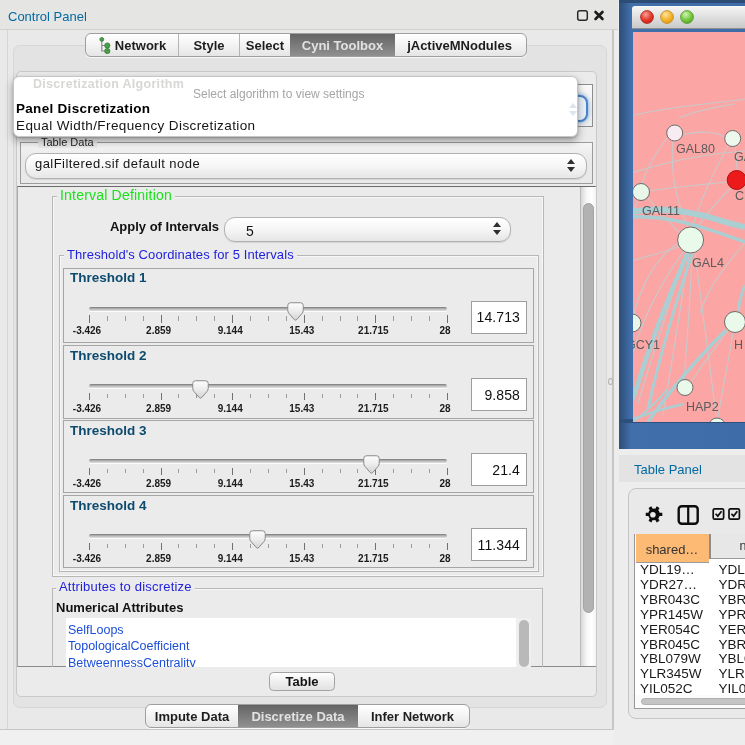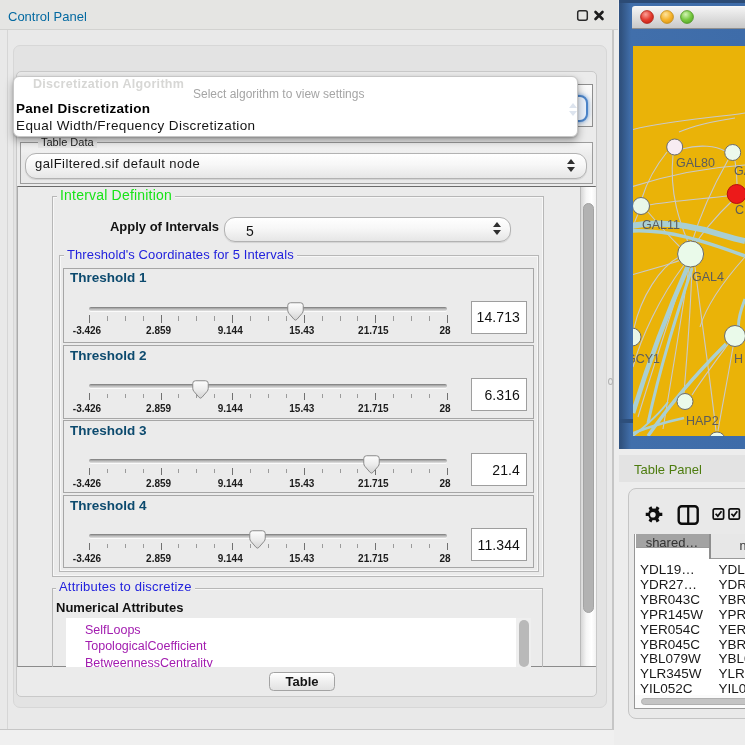--- a/index.html
+++ b/index.html
@@ -40,20 +40,32 @@
 <div class="abs" style="left:0;top:0;width:618px;height:30px;background:#e5e5e3;border-bottom:1px solid #d2d2d0;box-sizing:border-box"></div>
 <div class="lbl" style="left:8px;top:9px;font-size:13px;color:#0369a1">Control Panel</div>
 <svg class="abs" style="left:575px;top:9px" width="32" height="14" viewBox="0 0 32 14">
 <rect x="2.7" y="1.7" width="9.6" height="9.6" rx="2" fill="none" stroke="#2a2a2a" stroke-width="1.5"></rect>
 <path d="M20.5 3 L27.5 10 M27.5 3 L20.5 10" stroke="#1c1c1c" stroke-width="2.6" stroke-linecap="round"></path>
 </svg>
 
 <div class="abs" style="left:13px;top:45px;width:594px;height:663px;background:#e3e3e3;border:1px solid #d7d7d7;border-radius:7px;box-sizing:border-box"></div>
 <div class="abs" style="left:16px;top:71px;width:581px;height:626px;background:#ebebeb;border:1px solid #c9c9c9;border-radius:5px;box-sizing:border-box"></div>
 
+<div class="seg" style="left:85px;top:33px;width:440px;height:22px">
+<div style="width:92px"><svg width="13" height="17" viewBox="0 0 13 17" style="margin-right:4px">
+          <path d="M3.8 4 V14.5 M3.8 8.5 H9 M3.8 14 H9" stroke="#8a8a8a" stroke-width="1.2" fill="none"></path>
+          <circle cx="3.8" cy="2.4" r="1.9" fill="#4c9e4c" stroke="#2f7d2f" stroke-width=".8"></circle>
+          <circle cx="9.3" cy="8.5" r="2.6" fill="#4c9e4c" stroke="#2f7d2f" stroke-width=".8"></circle>
+          <circle cx="9.3" cy="14" r="2.6" fill="#4c9e4c" stroke="#2f7d2f" stroke-width=".8"></circle>
+        </svg>Network</div>
+<div class="sp" style="width:61px">Style</div>
+<div class="sp" style="width:51px">Select</div>
+<div class="on" style="width:105px">Cyni Toolbox</div>
+<div style="width:129px">jActiveMNodules</div>
+</div>
 
 <div class="abs" style="left:20px;top:84px;width:573px;height:43px;border:1px solid #8d8d8d;box-sizing:border-box;background:linear-gradient(#fafafa,#ededed 60%)"></div>
 
 <div class="abs" style="left:560px;top:95px;width:28px;height:27px;border:2px solid #4c84c8;border-radius:8px;background:#e8f0fb;box-shadow:0 0 4px rgba(90,150,220,.9);box-sizing:border-box"></div>
 
 <div class="abs" style="left:20px;top:142px;width:573px;height:42px;border:1px solid #9c9c9c;box-sizing:border-box;background:linear-gradient(#f6f6f6,#eaeaea 35%,#e9e9e9)"></div>
 <div class="lbl" style="left:38px;top:136px;font-size:11px;color:#222;background:#e9e9e9;padding:0 3px">Table Data</div>
 
 <div class="abs" style="left:13px;top:76px;width:565px;height:61px;background:#fff;border:1px solid #c6c6c6;border-radius:6px;box-shadow:0 4px 9px rgba(0,0,0,.35),0 1px 2px rgba(0,0,0,.18);box-sizing:border-box"></div>
 <div class="lbl" style="left:33px;top:77px;font-size:12.5px;font-weight:700;letter-spacing:.3px;color:#d7d7d5">Discretization Algorithm</div>
@@ -126,21 +138,21 @@
       <div class="maj" style="left:383px"></div>
 <div class="lab" style="left:-2px">-3.426</div>
       <div class="lab" style="left:69.6px">2.859</div>
       <div class="lab" style="left:141.2px">9.144</div>
       <div class="lab" style="left:212.8px">15.43</div>
       <div class="lab" style="left:284.4px">21.715</div>
       <div class="lab" style="left:356px">28</div>
 <svg class="thumb" style="left:127.5px;top:33.5px" viewBox="0 0 17 19.5">
         <path d="M3.5 0.75 H13.5 Q16.25 0.75 16.25 3.5 V8.2 Q16.25 10.2 14.9 11.6 L9.9 17.4 Q8.5 18.9 7.1 17.4 L2.1 11.6 Q0.75 10.2 0.75 8.2 V3.5 Q0.75 0.75 3.5 0.75 Z" fill="url(#tg)" stroke="#8a8a8a" stroke-width="1"></path>
       </svg>
-<div class="vbox">6.316</div>
+<div class="vbox">9.858</div>
 </div>
 <div class="thr" style="top:420px;height:71px">
 <div class="tt">Threshold 3</div>
 <div class="track"></div>
 <div class="minor"></div>
 <div class="maj" style="left:25px"></div>
       <div class="maj" style="left:96.6px"></div>
       <div class="maj" style="left:168.2px"></div>
       <div class="maj" style="left:239.8px"></div>
       <div class="maj" style="left:311.4px"></div>
@@ -175,27 +187,32 @@
 <svg class="thumb" style="left:184.8px;top:33.5px" viewBox="0 0 17 19.5">
         <path d="M3.5 0.75 H13.5 Q16.25 0.75 16.25 3.5 V8.2 Q16.25 10.2 14.9 11.6 L9.9 17.4 Q8.5 18.9 7.1 17.4 L2.1 11.6 Q0.75 10.2 0.75 8.2 V3.5 Q0.75 0.75 3.5 0.75 Z" fill="url(#tg)" stroke="#8a8a8a" stroke-width="1"></path>
       </svg>
 <div class="vbox">11.344</div>
 </div>
 
 <div class="abs" style="left:52px;top:588px;width:491px;height:79px;border:1px solid #b7b7b7;border-bottom:none;box-shadow:inset 0 1px 0 rgba(255,255,255,.6);box-sizing:border-box"></div>
 <div class="gtit" style="left:56px;top:579.5px;font-size:13px;letter-spacing:.2px;color:#2222dd">Attributes to discretize</div>
 <div class="lbl" style="left:56px;top:600px;font-size:13px;font-weight:700;color:#111">Numerical Attributes</div>
 <div class="abs" style="left:66px;top:618px;width:450px;height:49px;background:#fff;overflow:hidden">
-<div style="position:absolute;left:19px;top:3.5px;font-size:12.5px;color:#a21caf;line-height:16.8px">SelfLoops<br>TopologicalCoefficient<br>BetweennessCentrality</div>
+<div style="position:absolute;left:2px;top:3.5px;font-size:12.5px;color:#1d4ed8;line-height:16.8px">SelfLoops<br>TopologicalCoefficient<br>BetweennessCentrality</div>
 </div>
 <div class="abs" style="left:516px;top:618px;width:15px;height:49px;background:#efefef"></div>
 <div class="abs" style="left:519px;top:620px;width:10px;height:47px;background:#b9b9b9;border-radius:5px"></div>
 
 <div class="abs" style="left:269px;top:672px;width:66px;height:19px;border:1px solid #a3a3a3;border-radius:4.5px;background:linear-gradient(#ffffff,#efefef 50%,#e2e2e2);box-sizing:border-box;display:flex;align-items:center;justify-content:center;font-size:13px;font-weight:600;color:#141414">Table</div>
 
+<div class="seg" style="left:145px;top:704px;width:323px;height:22px">
+<div style="width:92px">Impute Data</div>
+<div class="on" style="width:120px">Discretize Data</div>
+<div class="sp" style="width:109px;border-left:none">Infer Network</div>
+</div>
 
 <div class="abs" style="left:607.5px;top:377.5px;width:5px;height:7px;border:1px solid #b3b3b3;border-radius:50%;box-sizing:border-box"></div>
 
 <div class="abs" style="left:619px;top:0;width:126px;height:449px;background:linear-gradient(90deg,#2f5180 0,#30527f 2px,#416fab 12px,#3e6ca9 100%)"></div>
 <div class="abs" style="left:619px;top:0;width:126px;height:3px;background:#2c4b75"></div>
 <div class="abs" style="left:619px;top:419px;width:126px;height:4px;background:#2e4f7b"></div>
 <div class="abs" style="left:632px;top:6px;width:113px;height:23px;background:linear-gradient(#f4f4f4,#c9c9c9);border-bottom:1px solid #8f8f8f;border-top:1px solid #f8f8f8;border-radius:3px 0 0 0;box-sizing:border-box"></div>
 <svg class="abs" style="left:631px;top:6px" width="114" height="21" viewBox="0 0 114 21">
 <defs>
 <radialGradient id="rb" cx=".4" cy=".3" r=".8">
@@ -212,21 +229,21 @@
           <stop offset="0" stop-color="#d2f3b4"></stop>
           <stop offset=".55" stop-color="#76c83f"></stop>
           <stop offset="1" stop-color="#53a427"></stop>
         </radialGradient>
 </defs>
 <circle cx="16" cy="11" r="6.4" fill="url(#rb)" stroke="#ad2014" stroke-width=".8"></circle>
 <circle cx="36" cy="11" r="6.4" fill="url(#yb)" stroke="#c08b18" stroke-width=".8"></circle>
 <circle cx="56" cy="11" r="6.4" fill="url(#gb)" stroke="#4a9422" stroke-width=".8"></circle>
 </svg>
 
-<div class="abs" style="left:633px;top:46px;width:112px;height:390px;background:#eab308;overflow:hidden">
+<div class="abs" style="left:633px;top:32px;width:112px;height:390px;background:#fca5a5;overflow:hidden">
 <svg width="112" height="390" viewBox="633 29 112 390">
 <g fill="none" stroke="#c9c9c9" stroke-width="1.1">
 <path d="M631,113 C670,103 712,101 745,96"></path>
 <path d="M673,138 C669,178 681,208 688,225"></path>
 <path d="M667,135 C655,150 646,168 642,181"></path>
 <path d="M682,132 C700,127 716,129 725,134"></path>
 <path d="M735,144 C737,155 737,162 737,167"></path>
 <path d="M728,143 C710,175 698,205 692,225"></path>
 <path d="M727,179 C700,182 663,185 649,188"></path>
 <path d="M731,185 C715,200 701,218 696,226"></path>
@@ -276,39 +293,39 @@
 <text x="692" y="264">GAL4</text>
 <text x="626" y="346">GCY1</text>
 <text x="734" y="346">H</text>
 <text x="686" y="408">HAP2</text>
 </g>
 </svg>
 </div>
 
 <div class="abs" style="left:619px;top:449px;width:126px;height:296px;background:#ededed"></div>
 <div class="abs" style="left:619px;top:455px;width:126px;height:27px;background:#e3e3e3"></div>
-<div class="lbl" style="left:634px;top:462px;font-size:13px;color:#4d7c0f">Table Panel</div>
+<div class="lbl" style="left:634px;top:462px;font-size:13px;color:#0369a1">Table Panel</div>
 
 <div class="abs" style="left:628px;top:488px;width:125px;height:231px;background:#e9e9e9;border:1px solid #c5c5c5;border-radius:8px 0 0 8px;box-sizing:border-box"></div>
 <svg class="abs" style="left:640px;top:503px" width="105" height="24" viewBox="0 0 105 24">
 <g fill="#0d0d0d" transform="translate(-1.55,-1.4) scale(1.12)">
 <path d="M11.5 4.2 l1.2 2.1 a5.6 5.6 0 0 1 2.4 0 l1.2 -2.1 2.5 1.5 -1.1 2.1 a5.6 5.6 0 0 1 1.2 2.1 h2.4 v3 h-2.4 a5.6 5.6 0 0 1 -1.2 2.1 l1.1 2.1 -2.5 1.5 -1.2 -2.1 a5.6 5.6 0 0 1 -2.4 0 l-1.2 2.1 -2.5 -1.5 1.1 -2.1 a5.6 5.6 0 0 1 -1.2 -2.1 H6.5 v-3 h2.4 a5.6 5.6 0 0 1 1.2 -2.1 L9 5.7 Z M12.9 9.3 a2.5 2.5 0 1 0 0 5 a2.5 2.5 0 0 0 0 -5 Z"></path>
 </g>
 <rect x="38.7" y="3.3" width="19" height="17.5" rx="3" fill="none" stroke="#0d0d0d" stroke-width="2.4"></rect>
 <line x1="48.2" y1="3.3" x2="48.2" y2="20.8" stroke="#0d0d0d" stroke-width="2.2"></line>
 <g fill="none" stroke="#0d0d0d" stroke-width="1.7">
 <rect x="73.2" y="5.8" width="10.4" height="10.4" rx="1.5"></rect>
 <path d="M75.6 10.7 l2.2 2.4 3.7 -4.9"></path>
 <rect x="89" y="5.8" width="10.4" height="10.4" rx="1.5"></rect>
 <path d="M91.4 10.7 l2.2 2.4 3.7 -4.9"></path>
 </g>
 </svg>
 
 <div class="abs" style="left:633.5px;top:534px;width:111.5px;height:175px;background:#fff;border-left:1px solid #979797;border-bottom:1.5px solid #9b9b9b;box-sizing:border-box;overflow:hidden">
-<div class="abs" style="left:1px;top:0;width:73px;height:14px;background:#a3a3a3;border-bottom:1.5px solid #9a9a9a;box-sizing:border-box;display:flex;align-items:center;justify-content:center;font-size:13px;color:#333;padding-top:3px">shared…</div>
+<div class="abs" style="left:1px;top:0;width:73px;height:29px;background:#fdba74;border-bottom:1.5px solid #9a9a9a;box-sizing:border-box;display:flex;align-items:center;justify-content:center;font-size:13px;color:#333;padding-top:3px">shared…</div>
 <div class="abs" style="left:74px;top:0;width:2px;height:24.7px;background:#8e8e8e"></div>
 <div class="abs" style="left:76px;top:0;width:36px;height:24.7px;background:#e7e7e7;border-bottom:1.5px solid #9a9a9a;box-sizing:border-box"></div>
 <div class="lbl" style="left:105px;top:5px;font-size:12.5px;color:#333">na</div>
 <div class="abs" style="left:0;top:29px;width:112px;height:129.5px;overflow:hidden;font-size:13px;color:#191919">
 <div class="lbl" style="left:5.5px;top:0;line-height:14.9px;font-size:13.5px">YDL19…<br>YDR27…<br>YBR043C<br>YPR145W<br>YER054C<br>YBR045C<br>YBL079W<br>YLR345W<br>YIL052C</div>
 <div class="lbl" style="left:84px;top:0;line-height:14.9px;font-size:13.5px">YDL19<br>YDR27<br>YBR04<br>YPR14<br>YER05<br>YBR04<br>YBL07<br>YLR34<br>YIL05</div>
 </div>
 <div class="abs" style="left:0;top:160.5px;width:112px;height:13px;background:#fbfbfb"></div>
 <div class="abs" style="left:6px;top:163.5px;width:106px;height:7px;background:#c4c4c4;border:1px solid #b0b0b0;border-radius:4px 0 0 4px;box-sizing:border-box"></div>
 </div>

